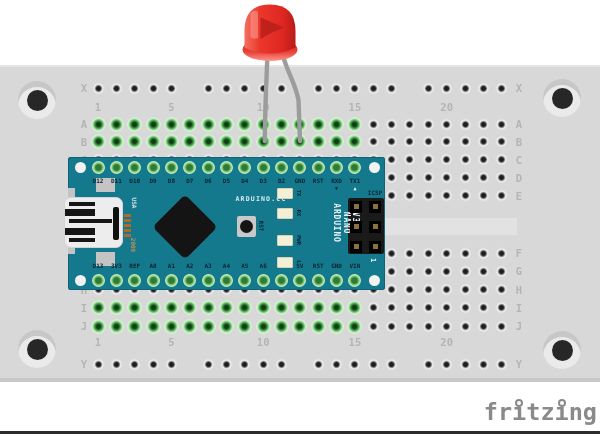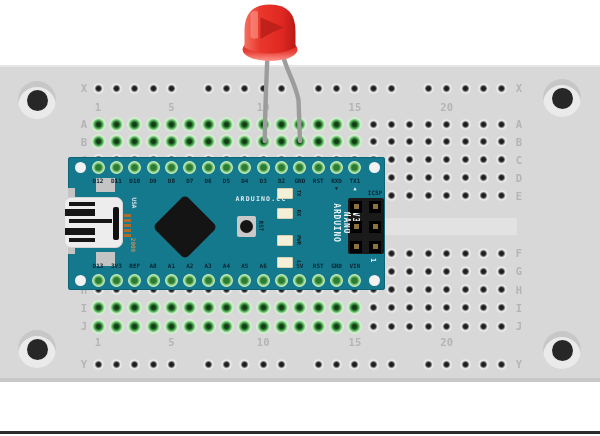--- a/index.html
+++ b/index.html
@@ -212,20 +212,21 @@
     </defs>
     <path d="M282.5,54 C287,72 295,82 298.5,100 L300,141" stroke="#9c9c9c" stroke-width="4.4" fill="none" stroke-linecap="round"></path>
     <path d="M267.5,54 C266.5,80 265,105 264.8,141" stroke="#9c9c9c" stroke-width="4.4" fill="none" stroke-linecap="round"></path>
     <ellipse cx="270" cy="49.5" rx="27.5" ry="11.5" fill="url(#gflange)"></ellipse>
     <path d="M244.5,47.5 L244.5,31 Q244.5,4.5 270,4.5 Q295.5,4.5 295.5,31 L295.5,47.5
              Q284,53.5 270,53.5 Q256,53.5 244.5,47.5 Z" fill="url(#gdome)"></path>
     <path d="M260.5,17.5 L284,27.5 L271,33 L260.5,39 Z" fill="#bb1f1a" opacity="0.9"></path>
     <path d="M250.5,13 Q255,9 258,12 L258,38 Q254,40 250.5,37 Z" fill="#ff9d92" opacity="0.55"></path>
   </svg>
 
+  <div class="logo"><span class="seg">fr</span><span class="seg">ı<span class="ringdot"></span></span><span class="seg">tz</span><span class="seg">ı<span class="ringdot"></span></span><span class="seg">ng</span></div>
   <div class="bline"></div>
 <div class="hole" style="left: 91.5px; top: 81.5px;"></div>
     <div class="hole" style="left: 109.85px; top: 81.5px;"></div>
     <div class="hole" style="left: 128.2px; top: 81.5px;"></div>
     <div class="hole" style="left: 146.55px; top: 81.5px;"></div>
     <div class="hole" style="left: 164.9px; top: 81.5px;"></div>
     <div class="hole" style="left: 201.6px; top: 81.5px;"></div>
     <div class="hole" style="left: 219.95px; top: 81.5px;"></div>
     <div class="hole" style="left: 238.3px; top: 81.5px;"></div>
     <div class="hole" style="left: 256.65px; top: 81.5px;"></div>

